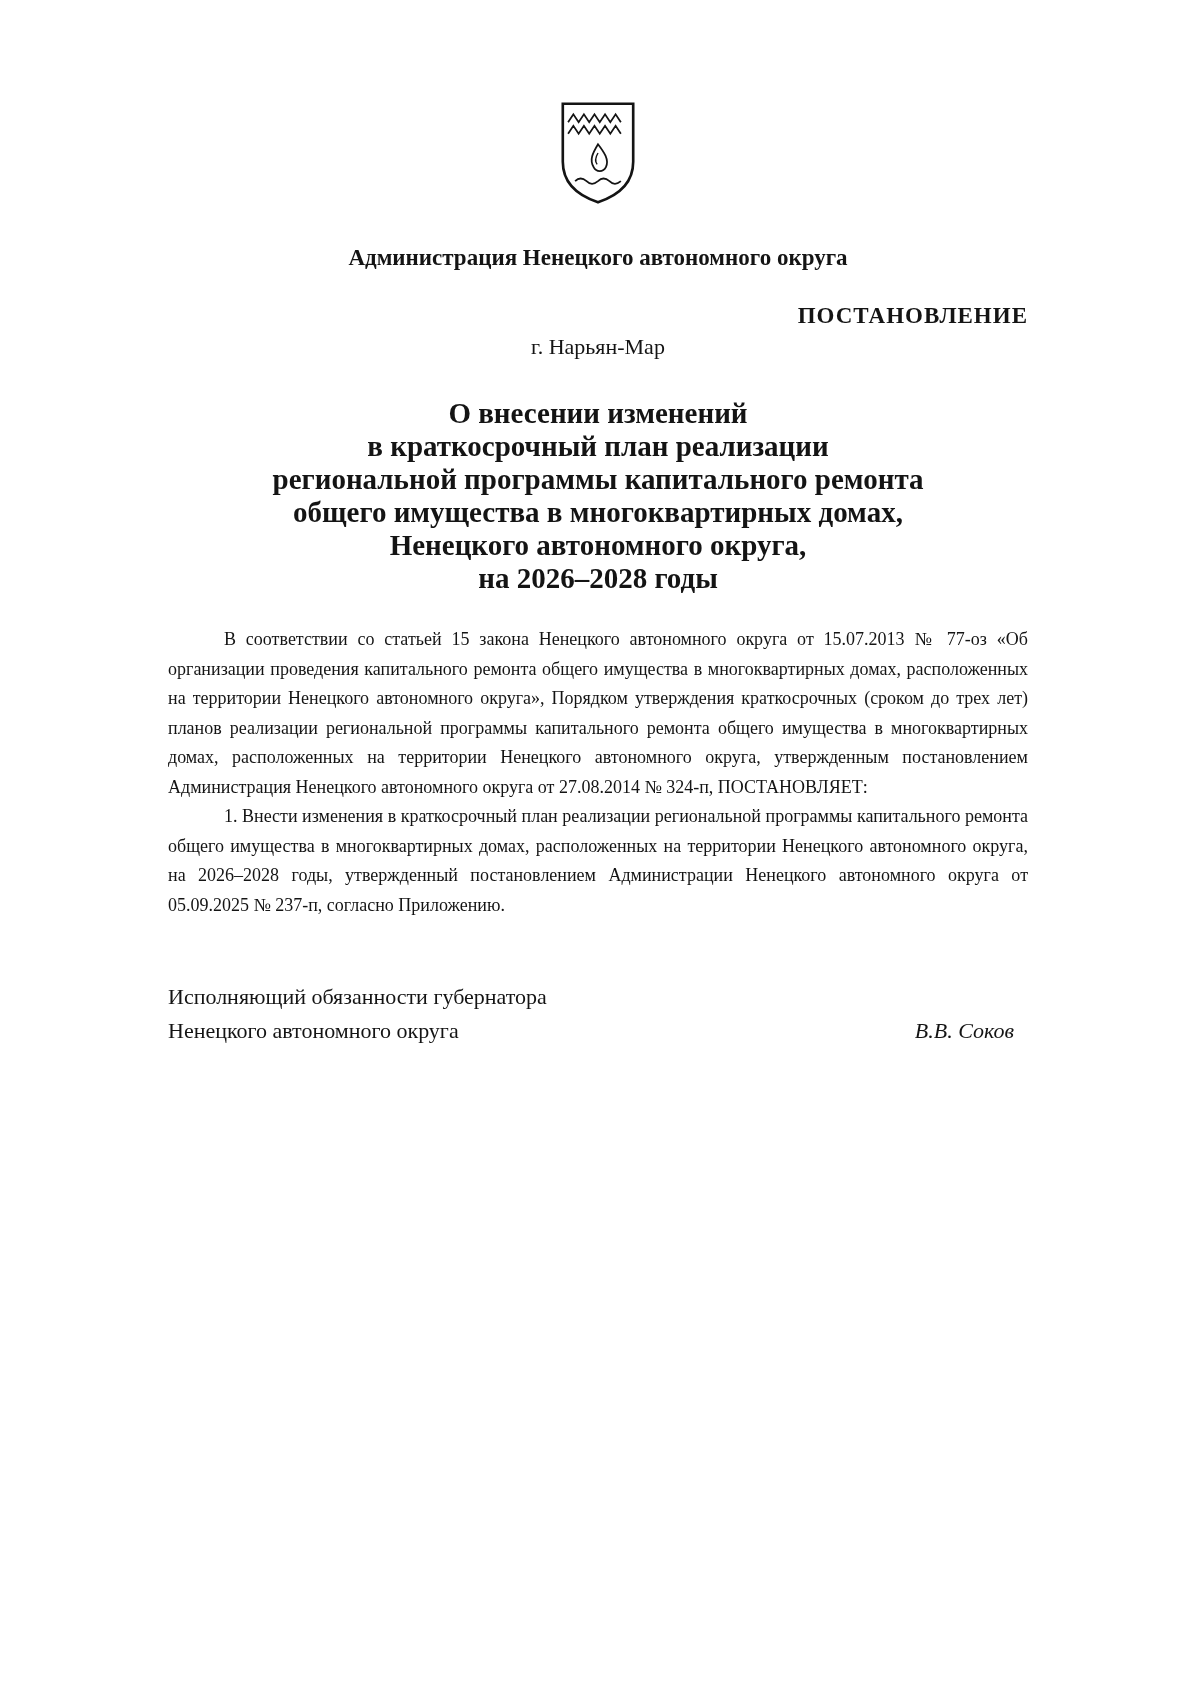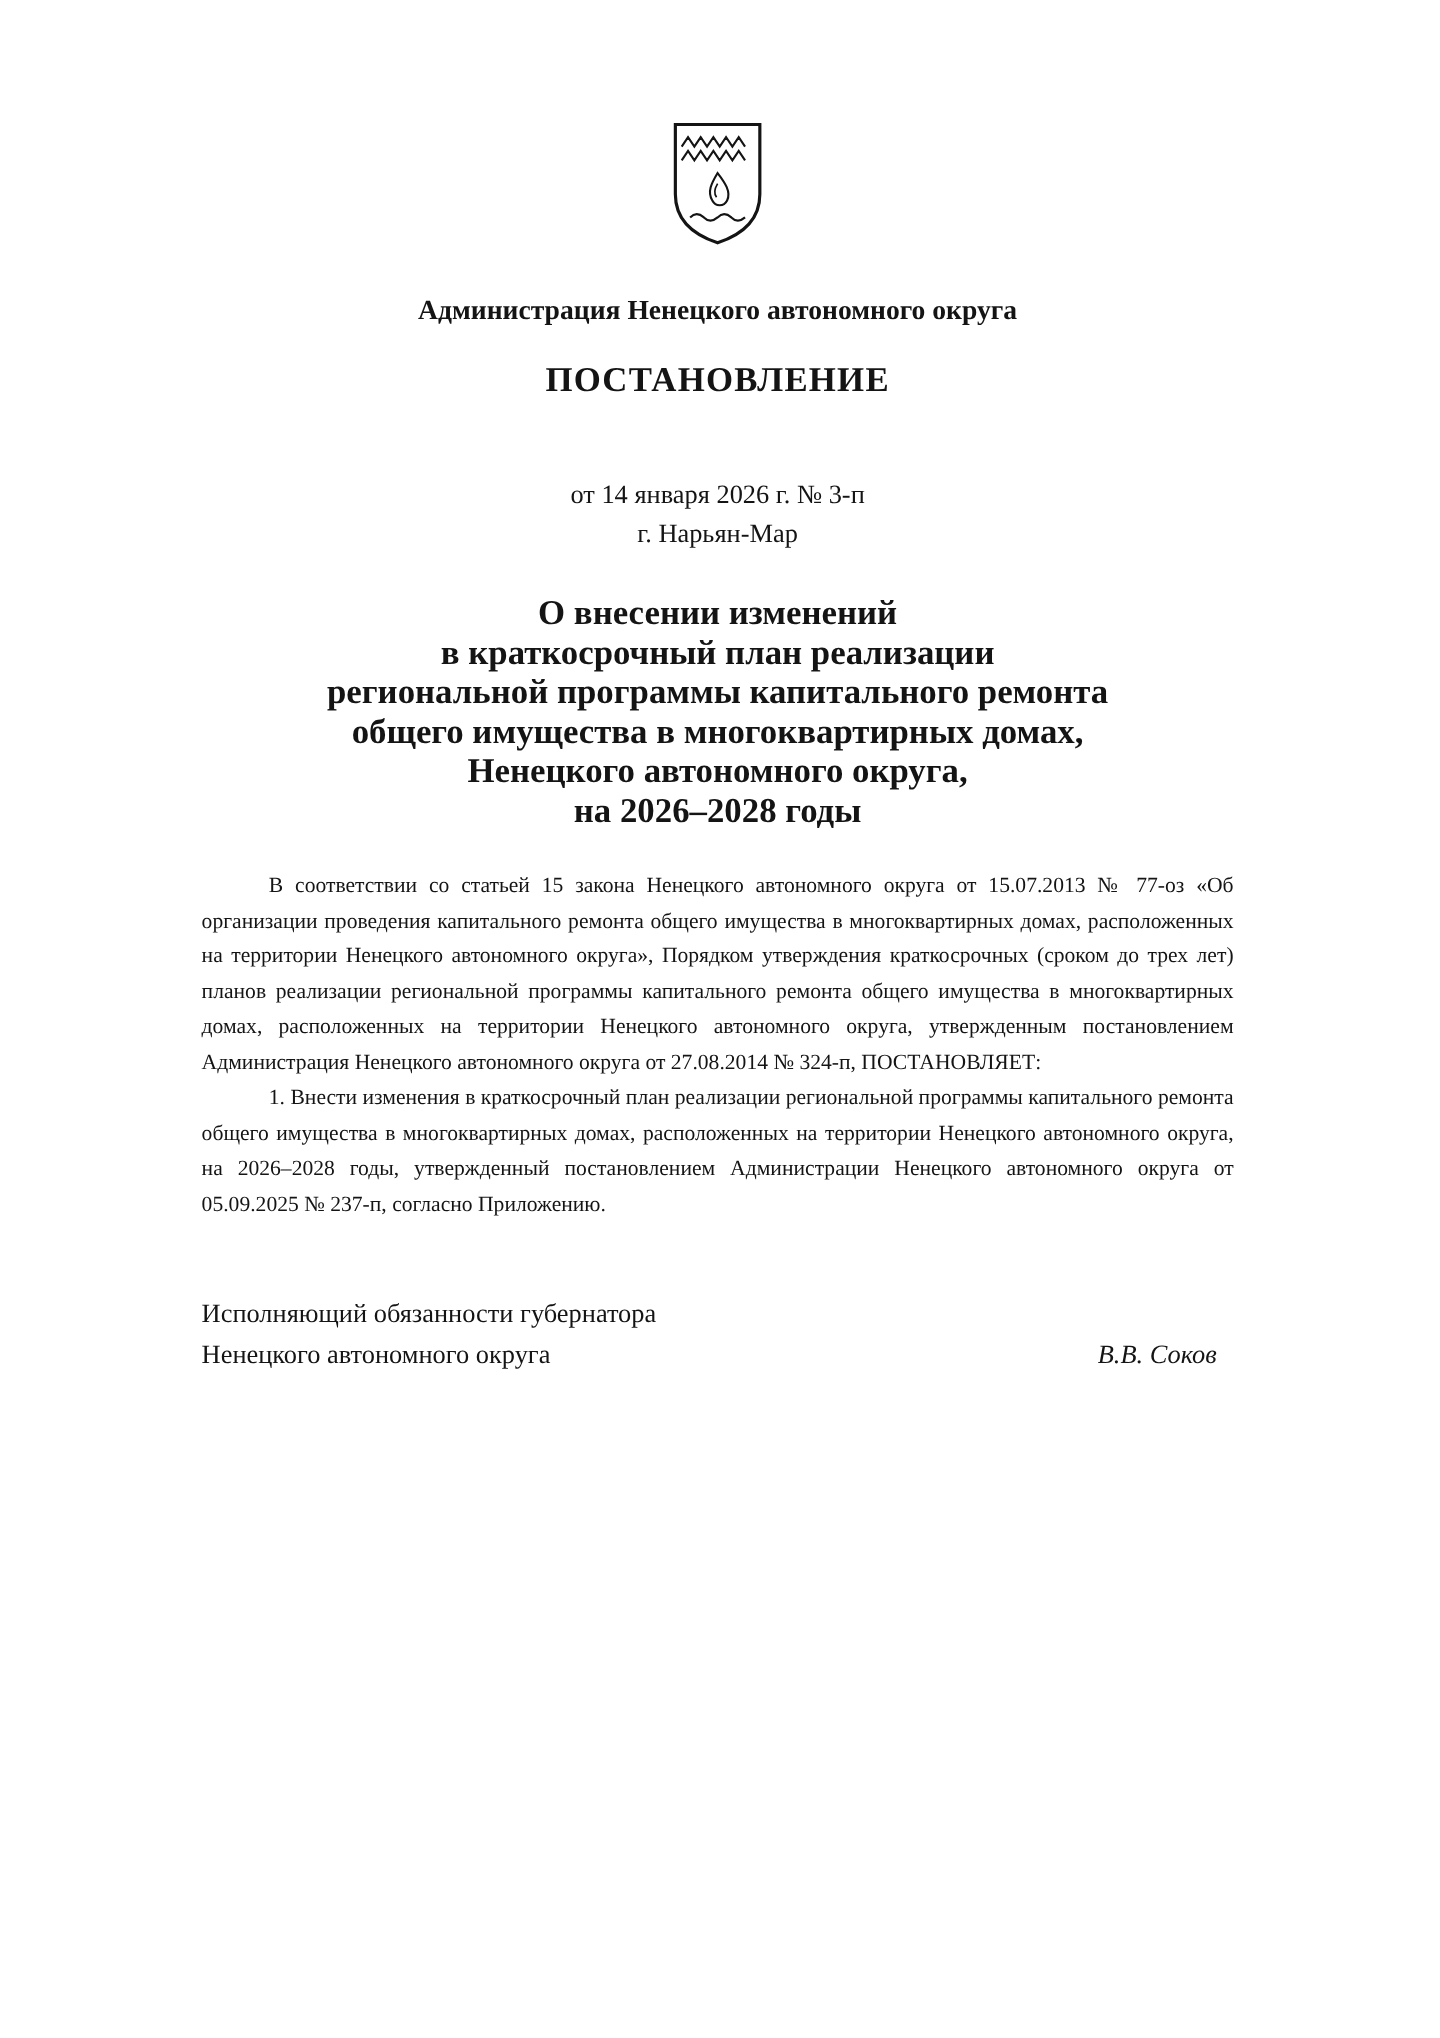--- a/index.html
+++ b/index.html
@@ -26,23 +26,23 @@
   }
   .org-name {
     margin-top: 32px;
     text-align: center;
     font-weight: 700;
     font-size: 23px;
     line-height: 28px;
   }
   .doc-type {
     margin-top: 30px;
-    text-align: center;
+    text-align: right;
     font-weight: 700;
-    font-size: 29px;
+    font-size: 23px;
     letter-spacing: 1px;
     line-height: 28px;
   }
   .date-line, .city-line {
     text-align: center;
     font-size: 22px;
     line-height: 33px;
   }
   .date-line { margin-top: 64px; }
   .doc-title {
@@ -105,21 +105,20 @@
         <path d="M50 52 C44 62 40 70 45 78 C48 84 56 84 59 78 C63 70 57 61 50 52 Z" fill="none" stroke="#141414" stroke-width="2"></path>
         <path d="M50 62 C47 67 46 71 49 75" fill="none" stroke="#141414" stroke-width="1.6"></path>
         <path d="M24 94 q6 -6 13 0 q6 6 13 0 q6 -6 13 0 q6 6 13 0" fill="none" stroke="#141414" stroke-width="2"></path>
       </svg>
     </div>
 
     <div class="org-name">Администрация Ненецкого автономного округа</div>
 
     <div class="doc-type">ПОСТАНОВЛЕНИЕ</div>
 
-    <div class="date-line">от 14 января 2026 г. № 3-п</div>
     <div class="city-line">г. Нарьян-Мар</div>
 
     <div class="doc-title">
       <div>О внесении изменений</div>
       <div>в краткосрочный план реализации</div>
       <div>региональной программы капитального ремонта</div>
       <div>общего имущества в многоквартирных домах,</div>
       <div>Ненецкого автономного округа,</div>
       <div>на 2026–2028 годы</div>
     </div>

